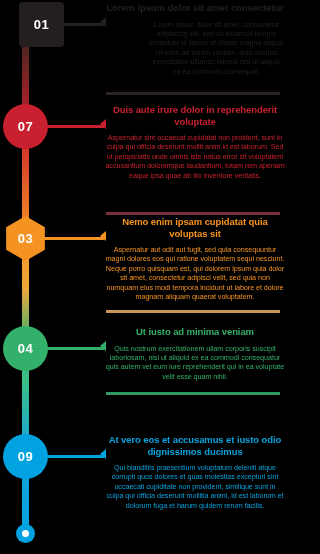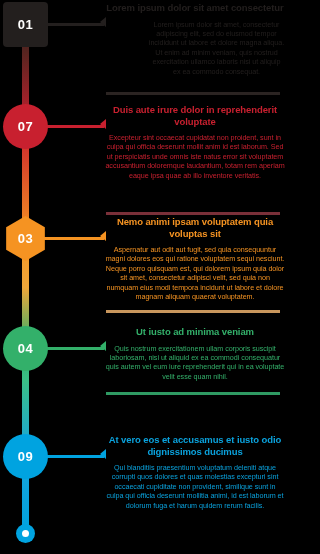--- a/index.html
+++ b/index.html
@@ -81,21 +81,21 @@
     height: 45px;
     display: flex;
     align-items: center;
     justify-content: center;
     font-size: 13px;
     font-weight: bold;
     letter-spacing: 0.5px;
     color: #ffffff;
     z-index: 4;
   }
-  .badge.shape-square  { border-radius: 4px; }
+  .badge.shape-square  { border-radius: 4px; margin-left: 16px; }
   .badge.shape-circle  { border-radius: 50%; }
   .badge.shape-hex {
     border-radius: 7px;
     clip-path: polygon(50% 0%, 93% 25%, 93% 75%, 50% 100%, 7% 75%, 7% 25%);
   }
 
   
   .connector {
     position: absolute;
     height: 3px;
@@ -169,33 +169,33 @@
   <div class="divider" style="top: 92px; background: rgb(43, 36, 34);"></div>
 
   <div class="step" style="top:104px;">
     <div class="badge shape-circle" style="background: rgb(200, 32, 47);">
       <span>07</span>
     </div>
     <div class="connector" style="background: rgb(200, 32, 47);"></div>
     <div class="connector-tip" style="border-right-color: rgb(200, 32, 47);"></div>
     <div class="content">
       <div class="step-heading" style="color: rgb(200, 32, 47);">Duis aute irure dolor in reprehenderit voluptate</div>
-      <div class="step-body" style="color: rgb(200, 32, 47);">Excepteur sint occaecat cupidatat non proident, sunt in culpa qui officia deserunt mollit anim id est laborum. Sed ut perspiciatis unde omnis iste natus error sit voluptatem accusantium doloremque laudantium, totam rem aperiam eaque ipsa quae ab illo inventore veritatis.</div>
+      <div class="step-body" style="color: rgb(200, 32, 47);">Aspernatur sint occaecat cupidatat non proident, sunt in culpa qui officia deserunt mollit anim id est laborum. Sed ut perspiciatis unde omnis iste natus error sit voluptatem accusantium doloremque laudantium, totam rem aperiam eaque ipsa quae ab illo inventore veritatis.</div>
     </div>
   </div>
   <div class="divider" style="top: 212px; background: rgb(122, 48, 57);"></div>
 
   <div class="step" style="top:216px;">
     <div class="badge shape-hex" style="background: rgb(245, 147, 34);">
       <span>03</span>
     </div>
     <div class="connector" style="background: rgb(245, 147, 34);"></div>
     <div class="connector-tip" style="border-right-color: rgb(245, 147, 34);"></div>
     <div class="content">
-      <div class="step-heading" style="color: rgb(245, 147, 34);">Nemo animi ipsam voluptatem quia voluptas sit</div>
+      <div class="step-heading" style="color: rgb(245, 147, 34);">Nemo enim ipsam cupidatat quia voluptas sit</div>
       <div class="step-body" style="color: rgb(245, 147, 34);">Aspernatur aut odit aut fugit, sed quia consequuntur magni dolores eos qui ratione voluptatem sequi nesciunt. Neque porro quisquam est, qui dolorem ipsum quia dolor sit amet, consectetur adipisci velit, sed quia non numquam eius modi tempora incidunt ut labore et dolore magnam aliquam quaerat voluptatem.</div>
     </div>
   </div>
   <div class="divider" style="top: 310px; background: rgb(200, 150, 92);"></div>
 
   <div class="step" style="top:326px;">
     <div class="badge shape-circle" style="background: rgb(51, 176, 106); text-align: center;">
       <span>04</span>
     </div>
     <div class="connector" style="background: rgb(51, 176, 106);"></div>

